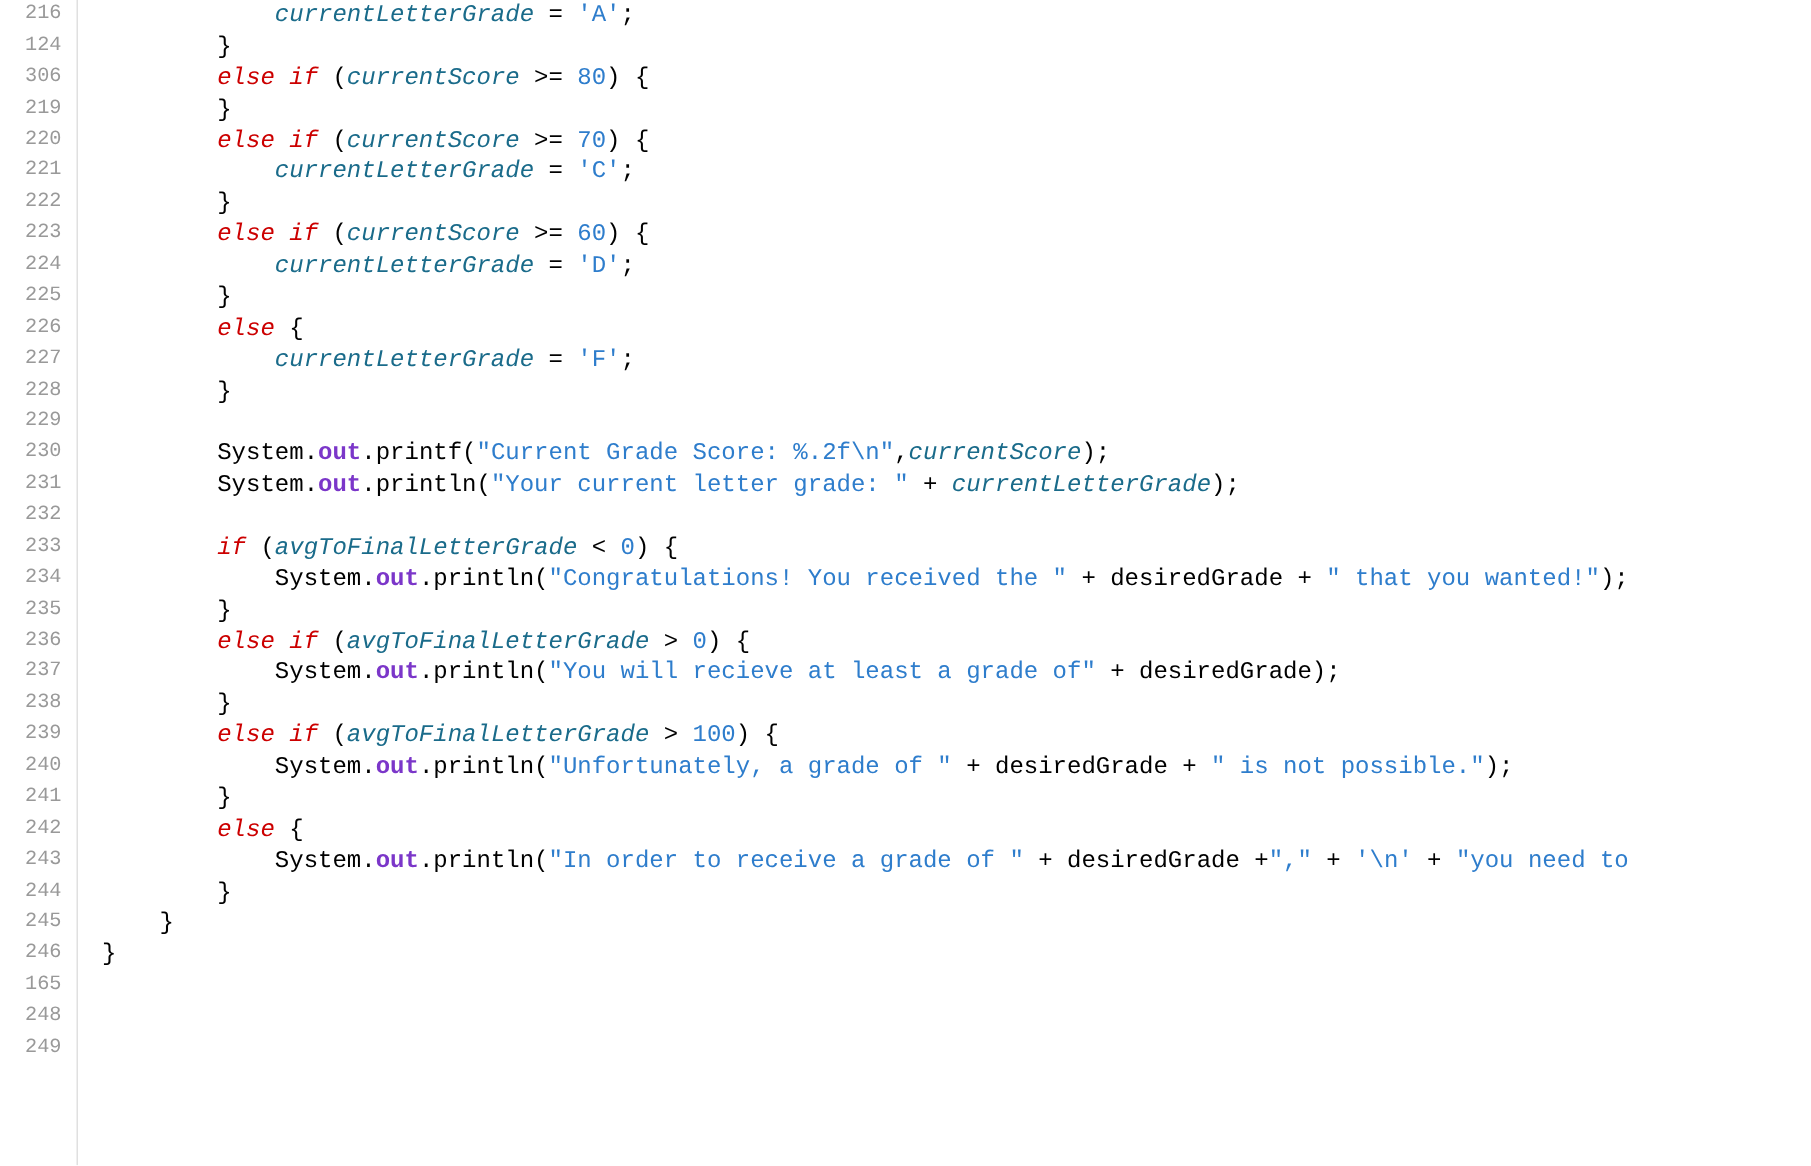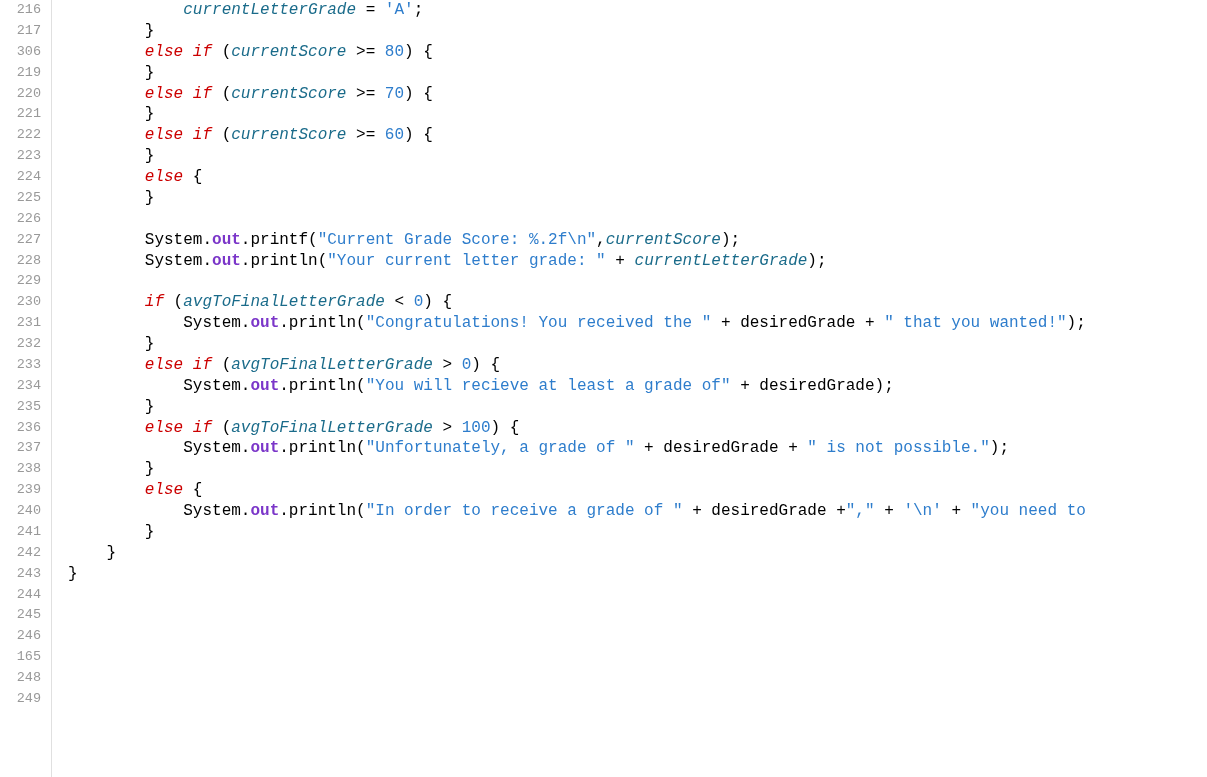--- a/index.html
+++ b/index.html
@@ -49,21 +49,21 @@
       white-space: pre;
       font-size: 16px;
     }
   </style>
 </head>
 <body>
 
 <div class="code-container">
   <div class="line-numbers" id="line-nums">
       <div>216</div>
-      <div>217</div>
+      <div>124</div>
       <div>306</div>
       <div>219</div>
       <div>220</div>
       <div>221</div>
       <div>222</div>
       <div>223</div>
       <div>224</div>
       <div>225</div>
       <div>226</div>
       <div>227</div>
@@ -89,24 +89,27 @@
       <div>165</div>
       <div>248</div>
       <div>249</div>
     </div>
   <div class="code-content" id="code-content">
       <div class="code-line"><span style="color: rgb(0, 0, 0);">            </span><span style="color: rgb(26, 107, 138); font-style: italic;">currentLetterGrade</span><span style="color: rgb(0, 0, 0);"> = </span><span style="color: rgb(46, 125, 204);">'A'</span><span style="color: rgb(0, 0, 0);">;</span></div>
       <div class="code-line"><span style="color: rgb(0, 0, 0);">        }</span></div>
       <div class="code-line"><span style="color: rgb(0, 0, 0);">        </span><span style="color: rgb(204, 0, 0); font-style: italic;">else if</span><span style="color: rgb(0, 0, 0);"> (</span><span style="color: rgb(26, 107, 138); font-style: italic;">currentScore</span><span style="color: rgb(0, 0, 0);"> &gt;= </span><span style="color: rgb(46, 125, 204);">80</span><span style="color: rgb(0, 0, 0);">) {</span></div>
       <div class="code-line"><span style="color: rgb(0, 0, 0);">        }</span></div>
       <div class="code-line"><span style="color: rgb(0, 0, 0);">        </span><span style="color: rgb(204, 0, 0); font-style: italic;">else if</span><span style="color: rgb(0, 0, 0);"> (</span><span style="color: rgb(26, 107, 138); font-style: italic;">currentScore</span><span style="color: rgb(0, 0, 0);"> &gt;= </span><span style="color: rgb(46, 125, 204);">70</span><span style="color: rgb(0, 0, 0);">) {</span></div>
+      <div class="code-line"><span style="color: rgb(0, 0, 0);">            </span><span style="color: rgb(26, 107, 138); font-style: italic;">currentLetterGrade</span><span style="color: rgb(0, 0, 0);"> = </span><span style="color: rgb(46, 125, 204);">'C'</span><span style="color: rgb(0, 0, 0);">;</span></div>
       <div class="code-line"><span style="color: rgb(0, 0, 0);">        }</span></div>
       <div class="code-line"><span style="color: rgb(0, 0, 0);">        </span><span style="color: rgb(204, 0, 0); font-style: italic;">else if</span><span style="color: rgb(0, 0, 0);"> (</span><span style="color: rgb(26, 107, 138); font-style: italic;">currentScore</span><span style="color: rgb(0, 0, 0);"> &gt;= </span><span style="color: rgb(46, 125, 204);">60</span><span style="color: rgb(0, 0, 0);">) {</span></div>
+      <div class="code-line"><span style="color: rgb(0, 0, 0);">            </span><span style="color: rgb(26, 107, 138); font-style: italic;">currentLetterGrade</span><span style="color: rgb(0, 0, 0);"> = </span><span style="color: rgb(46, 125, 204);">'D'</span><span style="color: rgb(0, 0, 0);">;</span></div>
       <div class="code-line"><span style="color: rgb(0, 0, 0);">        }</span></div>
       <div class="code-line"><span style="color: rgb(0, 0, 0);">        </span><span style="color: rgb(204, 0, 0); font-style: italic;">else</span><span style="color: rgb(0, 0, 0);"> {</span></div>
+      <div class="code-line"><span style="color: rgb(0, 0, 0);">            </span><span style="color: rgb(26, 107, 138); font-style: italic;">currentLetterGrade</span><span style="color: rgb(0, 0, 0);"> = </span><span style="color: rgb(46, 125, 204);">'F'</span><span style="color: rgb(0, 0, 0);">;</span></div>
       <div class="code-line"><span style="color: rgb(0, 0, 0);">        }</span></div>
       <div class="code-line">&nbsp;</div>
       <div class="code-line"><span style="color: rgb(0, 0, 0);">        System.</span><span style="color: rgb(123, 54, 201); font-weight: bold;">out</span><span style="color: rgb(0, 0, 0);">.printf(</span><span style="color: rgb(46, 125, 204);">"Current Grade Score: %.2f\n"</span><span style="color: rgb(0, 0, 0);">,</span><span style="color: rgb(26, 107, 138); font-style: italic;">currentScore</span><span style="color: rgb(0, 0, 0);">);</span></div>
       <div class="code-line"><span style="color: rgb(0, 0, 0);">        System.</span><span style="color: rgb(123, 54, 201); font-weight: bold;">out</span><span style="color: rgb(0, 0, 0);">.println(</span><span style="color: rgb(46, 125, 204);">"Your current letter grade: "</span><span style="color: rgb(0, 0, 0);"> + </span><span style="color: rgb(26, 107, 138); font-style: italic;">currentLetterGrade</span><span style="color: rgb(0, 0, 0);">);</span></div>
       <div class="code-line">&nbsp;</div>
       <div class="code-line"><span style="color: rgb(0, 0, 0);">        </span><span style="color: rgb(204, 0, 0); font-style: italic;">if</span><span style="color: rgb(0, 0, 0);"> (</span><span style="color: rgb(26, 107, 138); font-style: italic;">avgToFinalLetterGrade</span><span style="color: rgb(0, 0, 0);"> &lt; </span><span style="color: rgb(46, 125, 204);">0</span><span style="color: rgb(0, 0, 0);">) {</span></div>
       <div class="code-line"><span style="color: rgb(0, 0, 0);">            System.</span><span style="color: rgb(123, 54, 201); font-weight: bold;">out</span><span style="color: rgb(0, 0, 0);">.println(</span><span style="color: rgb(46, 125, 204);">"Congratulations! You received the "</span><span style="color: rgb(0, 0, 0);"> + desiredGrade + </span><span style="color: rgb(46, 125, 204);">" that you wanted!"</span><span style="color: rgb(0, 0, 0);">);</span></div>
       <div class="code-line"><span style="color: rgb(0, 0, 0);">        }</span></div>
       <div class="code-line"><span style="color: rgb(0, 0, 0);">        </span><span style="color: rgb(204, 0, 0); font-style: italic;">else if</span><span style="color: rgb(0, 0, 0);"> (</span><span style="color: rgb(26, 107, 138); font-style: italic;">avgToFinalLetterGrade</span><span style="color: rgb(0, 0, 0);"> &gt; </span><span style="color: rgb(46, 125, 204);">0</span><span style="color: rgb(0, 0, 0);">) {</span></div>
       <div class="code-line"><span style="color: rgb(0, 0, 0);">            System.</span><span style="color: rgb(123, 54, 201); font-weight: bold;">out</span><span style="color: rgb(0, 0, 0);">.println(</span><span style="color: rgb(46, 125, 204);">"You will recieve at least a grade of"</span><span style="color: rgb(0, 0, 0);"> + desiredGrade);</span></div>

